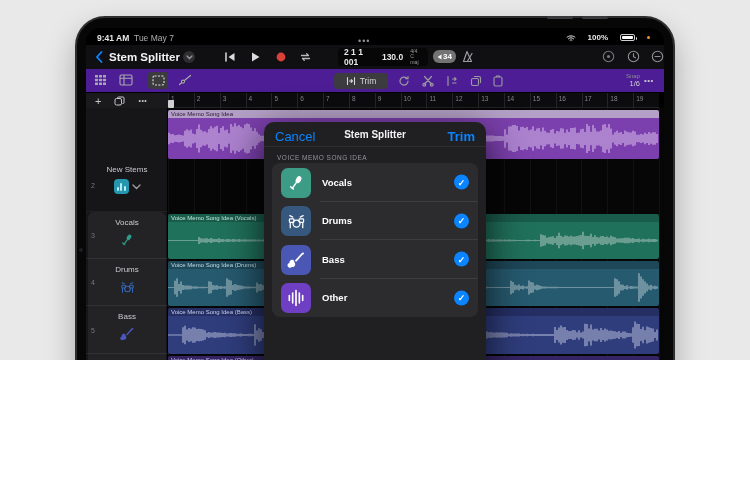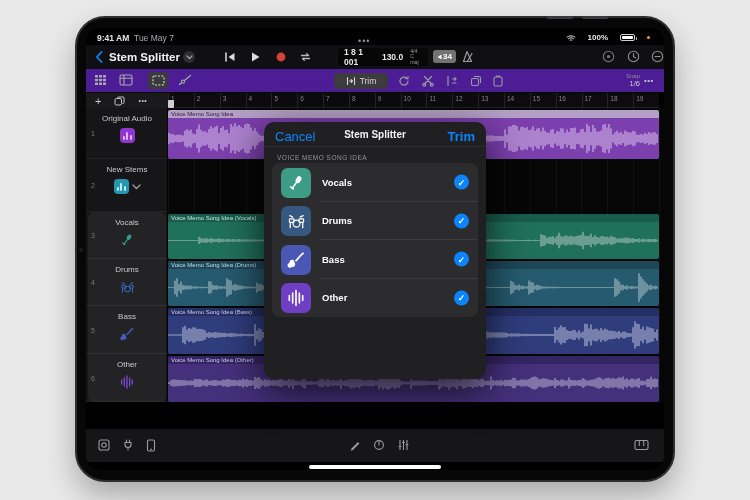--- a/index.html
+++ b/index.html
@@ -1,19 +1,19 @@
 <!DOCTYPE html>
 <html><head>
 <meta charset="utf-8">
 <style>
   html,body{margin:0;padding:0;}
   body{width:750px;height:500px;font-family:"Liberation Sans",sans-serif;-webkit-font-smoothing:antialiased;}
   *{box-sizing:border-box;}
   .a{position:absolute;}
-  .stage{position:relative;width:750px;height:500px;background:#e9e9e9;overflow:hidden;}
+  .stage{position:relative;width:750px;height:360px;background:#e9e9e9;overflow:hidden;}
   .device{position:absolute;left:75px;top:16px;width:600px;height:466px;background:#070708;border:2px solid #2e2e30;border-radius:30px;box-shadow:0 14px 30px rgba(0,0,0,.28);}
   .bump{position:absolute;height:3px;background:#3a3a3c;border-radius:2px;top:-2px;}
   .cam{position:absolute;left:2px;top:230px;width:4px;height:4px;border-radius:50%;background:#1c1c22;}
   .screen{position:absolute;left:9px;top:10px;width:578px;height:442px;background:#000;border-radius:14px;overflow:hidden;}
   .txt{white-space:nowrap;}
   
   .sb{color:#e8e8ea;font-size:8.5px;font-weight:bold;}
   .sb-dim{color:#aeaeb2;font-weight:normal;}
   .dots{color:#8e8e93;font-size:9px;letter-spacing:1px;}
   
@@ -118,28 +118,28 @@
             <svg width="12" height="12" viewBox="0 0 12 12">
               <circle cx="6" cy="6" r="4.4" fill="#d8403a"></circle>
             </svg>
           </div>
      <div class="a icbtn" style="left:213px;top:6px;">
             <svg width="13" height="12" viewBox="0 0 13 12">
               <path d="M2.5 4.5h7L7.7 2.6M10.5 7.5h-7l1.8 1.9" stroke="#b8b8bd" stroke-width="1.3" fill="none" stroke-linecap="round" stroke-linejoin="round"></path>
             </svg>
           </div>
      <div class="lcd">
-       <span class="big">1 8 1 001</span>
+       <span class="big">2 1 1 001</span>
        <span class="big">130.0</span>
        <span class="stack">
               <span>4/4</span>
               <span>C maj</span>
             </span>
      </div>
-     <div class="pbadge" style="background: #737373;">
+     <div class="pbadge" style="background: #737373; border-radius: 6px;">
             <svg width="5" height="6" viewBox="0 0 5 6">
               <path d="M4.5 0.5v5L0.5 3z" fill="#fff" opacity=".95"></path>
             </svg>
             <span>34</span>
           </div>
      <div class="a icbtn icdim" style="left:376px;top:5px;">
             <svg width="13" height="13" viewBox="0 0 13 13">
               <path d="M5 1.5 9.5 11.5h-8z" stroke="#9a9aa0" stroke-width="1.2" fill="none" stroke-linejoin="round"></path>
               <path d="M5.5 11 10 3.5" stroke="#9a9aa0" stroke-width="1.2" stroke-linecap="round"></path>
             </svg>
@@ -242,31 +242,20 @@
    <div class="grp"></div>
    <div class="tools">
      <span style="font-size:11px;line-height:10px;">+</span>
      <svg width="11" height="10" viewBox="0 0 11 10" fill="none" stroke="#c7c7cc" stroke-width="1">
             <rect x="1" y="2.5" width="6.5" height="6.5" rx="1.5"></rect>
             <path d="M3.5 2.5V2A1 1 0 0 1 4.5 1H9a1 1 0 0 1 1 1v4.5a1 1 0 0 1-1 1h-.5"></path>
           </svg>
      <span style="font-size:7px;letter-spacing:.5px;">•••</span>
    </div>
 
-   <div class="trow" style="top:80px;height:51px;">
-     <span class="num">1</span>
-     <div class="nm">Original Audio</div>
-     <div class="ic">
-            <span class="badge-ic" style="background: rgb(143, 54, 207); color: rgb(221, 183, 247);">
-              <i class="b1"></i>
-              <i class="b2"></i>
-              <i class="b3"></i>
-            </span>
-          </div>
-   </div>
    <div class="trow" style="top:131px;height:53px;">
      <span class="num">2</span>
      <div class="nm">New Stems</div>
      <div class="ic">
             <span class="badge-ic" style="background: rgb(37, 150, 173); color: rgb(184, 236, 244);">
               <i class="b1"></i>
               <i class="b2"></i>
               <i class="b3"></i>
             </span>
        <svg width="9" height="6" viewBox="0 0 9 6">

